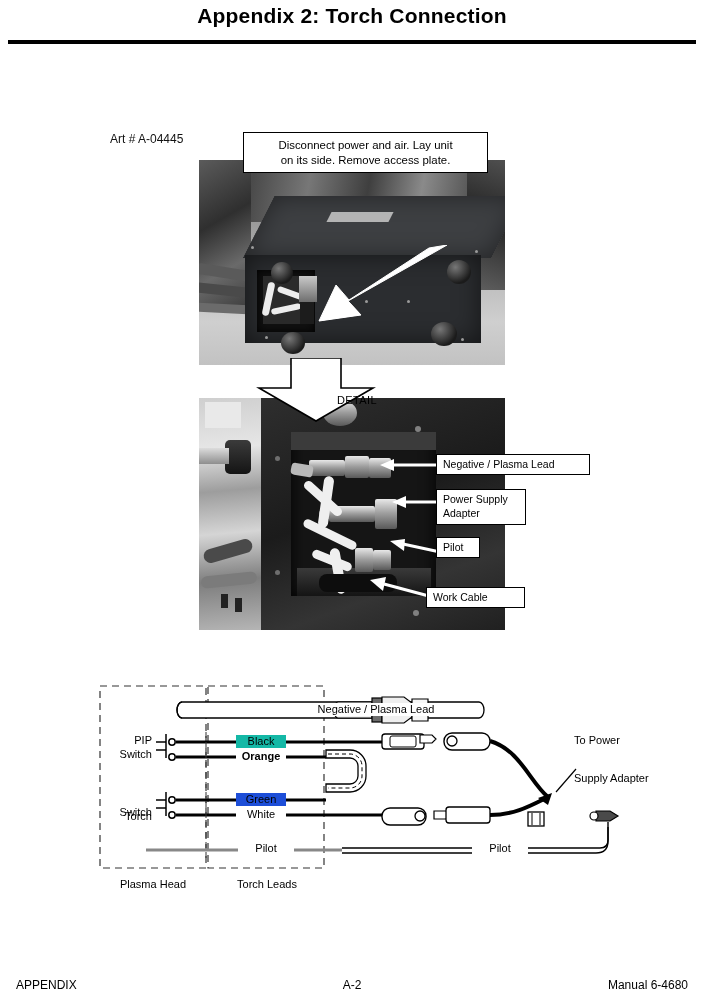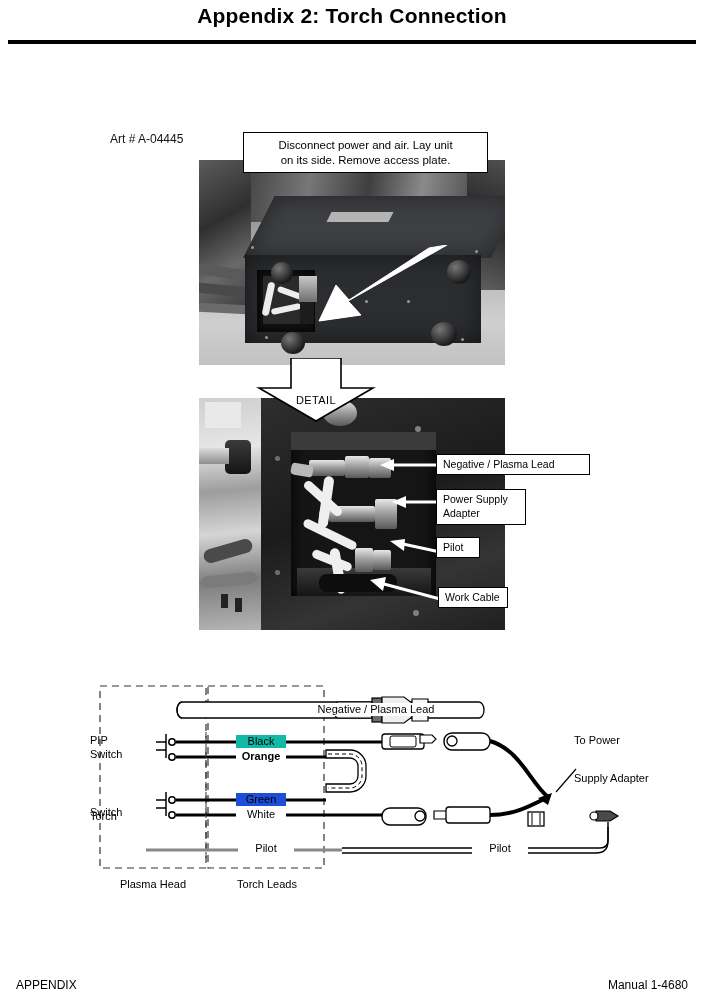--- a/index.html
+++ b/index.html
@@ -47,21 +47,21 @@
   .pt-hose{position:absolute;background:#ededed;border-radius:3px;}
   
   .boss{position:absolute;border-radius:50%;background:radial-gradient(circle at 35% 30%,#777,#1b1b1b 70%);}
   
   #pt-arrow{position:absolute;left:110px;top:85px;width:140px;height:78px;z-index:3;}
   
   .screw{position:absolute;width:3px;height:3px;border-radius:50%;background:#9a9a9a;}
 
   
   #detail-arrow{position:absolute;left:255px;top:358px;width:122px;height:64px;z-index:7;}
-  #detail-label{position:absolute;left:255px;top:394px;width:122px;text-align:center;
+  #detail-label{position:absolute;left:255px;top:394px;width:122px;text-align:right;
       font-size:11px;letter-spacing:.4px;z-index:8;}
 
   
   #photo-detail{position:absolute;left:199px;top:398px;width:306px;height:232px;overflow:hidden;
       background:#2a2a2a;z-index:2;}
   #pd-left{position:absolute;left:0;top:0;width:62px;height:232px;
       background:linear-gradient(175deg,#cfcfcf 0%,#e6e6e6 22%,#9d9d9d 40%,#d5d5d5 58%,#7e7e7e 78%,#b5b5b5 100%);}
   #pd-panel{position:absolute;left:62px;top:0;width:244px;height:232px;
       background:linear-gradient(160deg,#2e2e2e,#1b1b1b 45%,#343434 75%,#202020);}
   #pd-cav{position:absolute;left:92px;top:34px;width:145px;height:164px;background:#151515;
@@ -75,21 +75,21 @@
   .knob{position:absolute;border-radius:4px;background:linear-gradient(180deg,#3b3b3b,#141414);}
 
   
   .callout{position:absolute;background:#fff;border:1.2px solid #000;box-sizing:border-box;
       font-size:10.5px;line-height:13.5px;padding:3px 6px;z-index:9;white-space:pre-line;}
   .leader{position:absolute;z-index:8;}
 
   
   #schematic{position:absolute;left:90px;top:672px;width:580px;height:235px;z-index:4;}
   .sch-txt{position:absolute;font-size:11px;line-height:13px;color:#000;}
-  .sch-txt.r{}
+  .sch-txt.r{text-align:right;}
   .sch-txt.c{text-align:center;}
 
   
   #footer{position:absolute;left:0;top:978px;width:704px;height:20px;font-size:12px;}
   #footer-left{position:absolute;left:16px;top:0;}
   #footer-center{position:absolute;left:0;top:0;width:704px;text-align:center;}
   #footer-right{position:absolute;right:16px;top:0;}
 </style>
 </head>
 <body>
@@ -207,21 +207,21 @@
 </svg>
 <svg class="leader" style="left:370px;top:575px;width:72px;height:28px;" viewBox="0 0 72 28">
   <line x1="70" y1="24" x2="14" y2="9" stroke="#fff" stroke-width="3.2"></line>
   <polygon points="0,5 16,2 13,16" fill="#ffffff"></polygon>
 </svg>
 
 <div class="callout" style="left:436px;top:454px;width:154px;height:21px;">Negative / Plasma Lead</div>
 <div class="callout" style="left:436px;top:489px;width:90px;height:36px;">Power Supply
 Adapter</div>
 <div class="callout" style="left:436px;top:537px;width:44px;height:21px;">Pilot</div>
-<div class="callout" style="left:438px;top:587px;width:70px;height:21px;">Work Cable</div>
+<div class="callout" style="left:426px;top:587px;width:99px;height:21px;">Work Cable</div>
 
 <div id="schematic">
   <svg width="580" height="235" viewBox="0 0 580 235">
 
     <rect x="10" y="14" width="106" height="182" fill="none" stroke="#333" stroke-width="1.2" stroke-dasharray="7,5"></rect>
     <rect x="118" y="14" width="116" height="182" fill="none" stroke="#333" stroke-width="1.2" stroke-dasharray="7,5"></rect>
 
     <path d="M92,30 h297 a5,8 0 0 1 0,16 h-297 a5,8 0 0 1 0,-16 z" fill="#ffffff" stroke="#000" stroke-width="1.3"></path>
     <path d="M92,30 a5,8 0 0 0 0,16" fill="none" stroke="#000" stroke-width="1.3"></path>
 
@@ -317,14 +317,15 @@
 
   <div class="sch-txt" style="left:484px;top:62px;">To Power</div>
   <div class="sch-txt" style="left:484px;top:76px;margin-top:24px;">Supply Adapter</div>
 
   <div class="sch-txt c" style="left:8px;top:206px;width:110px;">Plasma Head</div>
   <div class="sch-txt c" style="left:120px;top:206px;width:114px;">Torch Leads</div>
 </div>
 
 <div id="footer">
   <span id="footer-left">APPENDIX</span>
-  <span id="footer-right">Manual 1-4680</span>
+  <span id="footer-center">A-2</span>
+  <span id="footer-right">Manual 6-4680</span>
 </div>
 
 </body></html>

